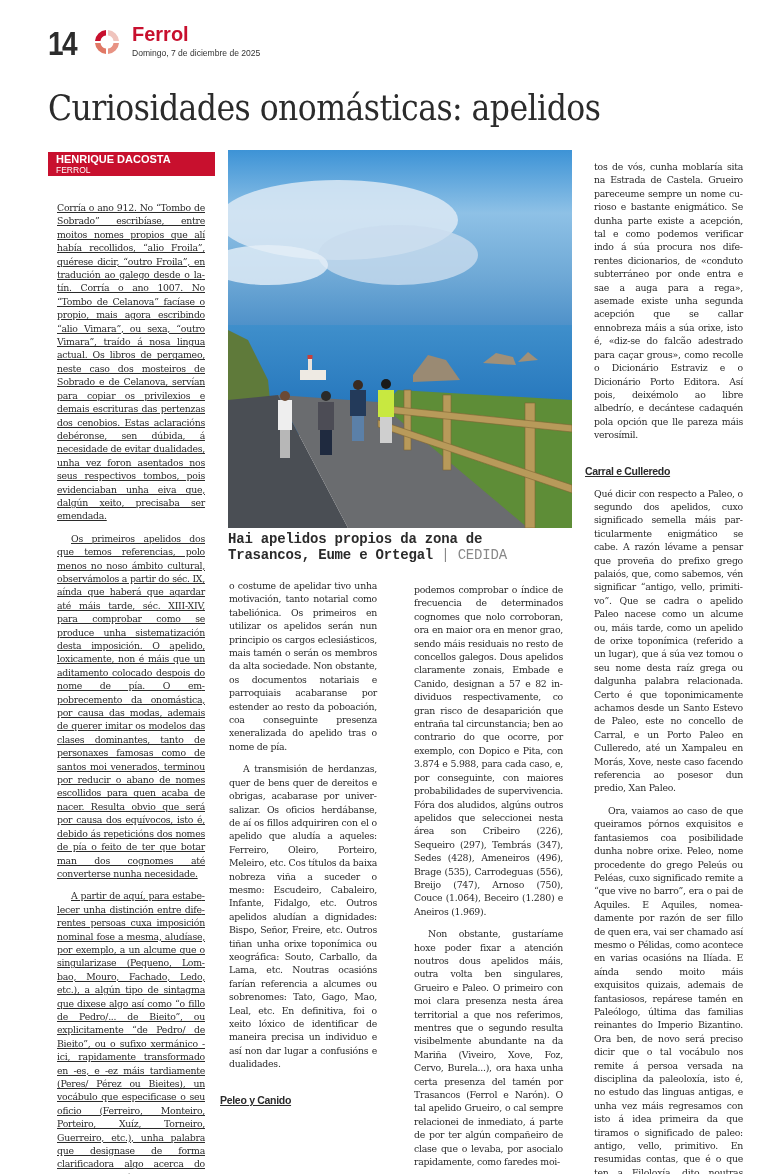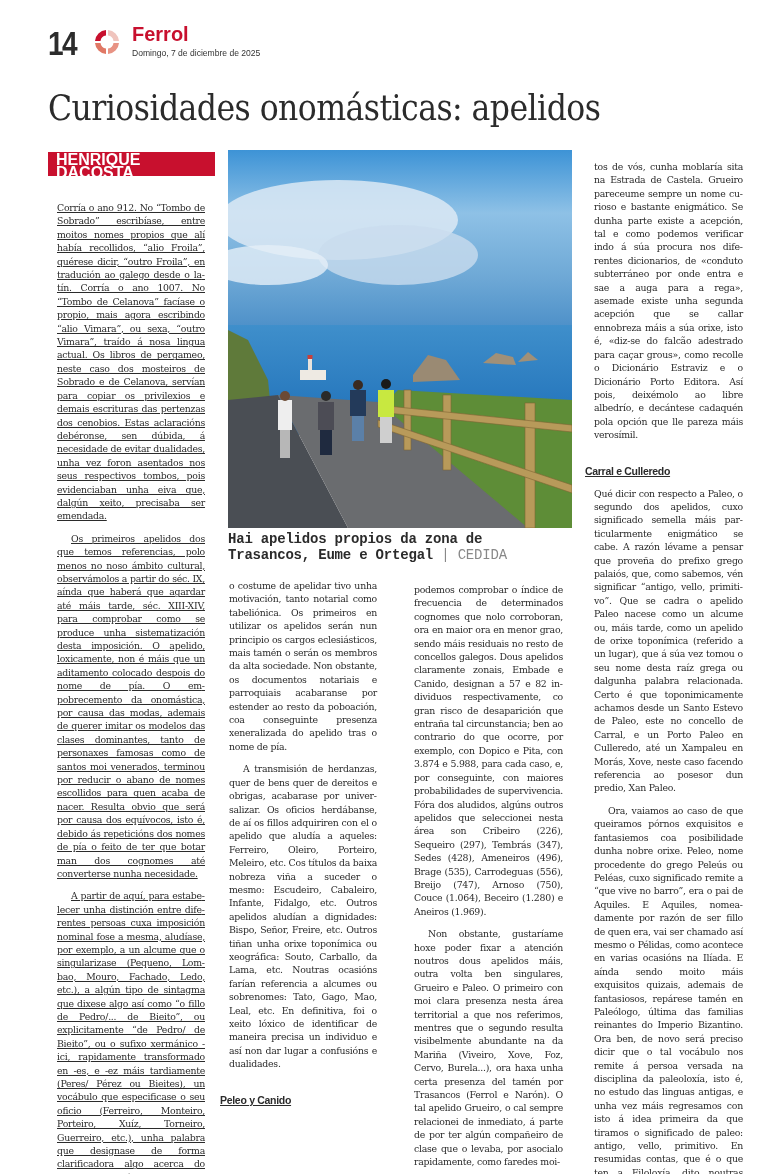--- a/index.html
+++ b/index.html
@@ -23,21 +23,21 @@
   }
   .headline {
     position: absolute; left: 48px; top: 88px; width: 700px; font-family: "DejaVu Serif", serif;
     font-size: 35px; font-weight: normal; color: #2b2b2b; letter-spacing: -0.6px; margin: 0;
     transform: scaleX(0.9); transform-origin: left; white-space: nowrap;
   }
   .byline {
     position: absolute; left: 48px; top: 152px; width: 167px; height: 24px; background: #c8102e; color: #fff;
     font-family: "Liberation Sans", sans-serif; padding: 0 0 0 8px; box-sizing: border-box;
   }
-  .byline .author { display: block; font-size: 16px; font-weight: bold; line-height: 13px; padding-top: 1px; }
+  .byline .author { display: block; font-size: 11px; font-weight: bold; line-height: 13px; padding-top: 1px; }
   .byline .place { display: block; font-size: 8.5px; line-height: 9px; }
   .col {
     position: absolute; font-family: "DejaVu Serif", serif; font-size: 9.35px; line-height: 13.4px;
     text-align: justify; hyphens: manual; color: #2b2b2b; letter-spacing: -0.25px;
   }
   .col p { margin: 9px; }
   .col p.indent { text-indent: 14px; }
   .col h3 {
     margin: 0; font-family: "Liberation Sans", sans-serif; font-weight: bold; font-size: 10.5px;
     line-height: 14px; color: #2b2b2b; letter-spacing: -0.3px; text-decoration: underline;

